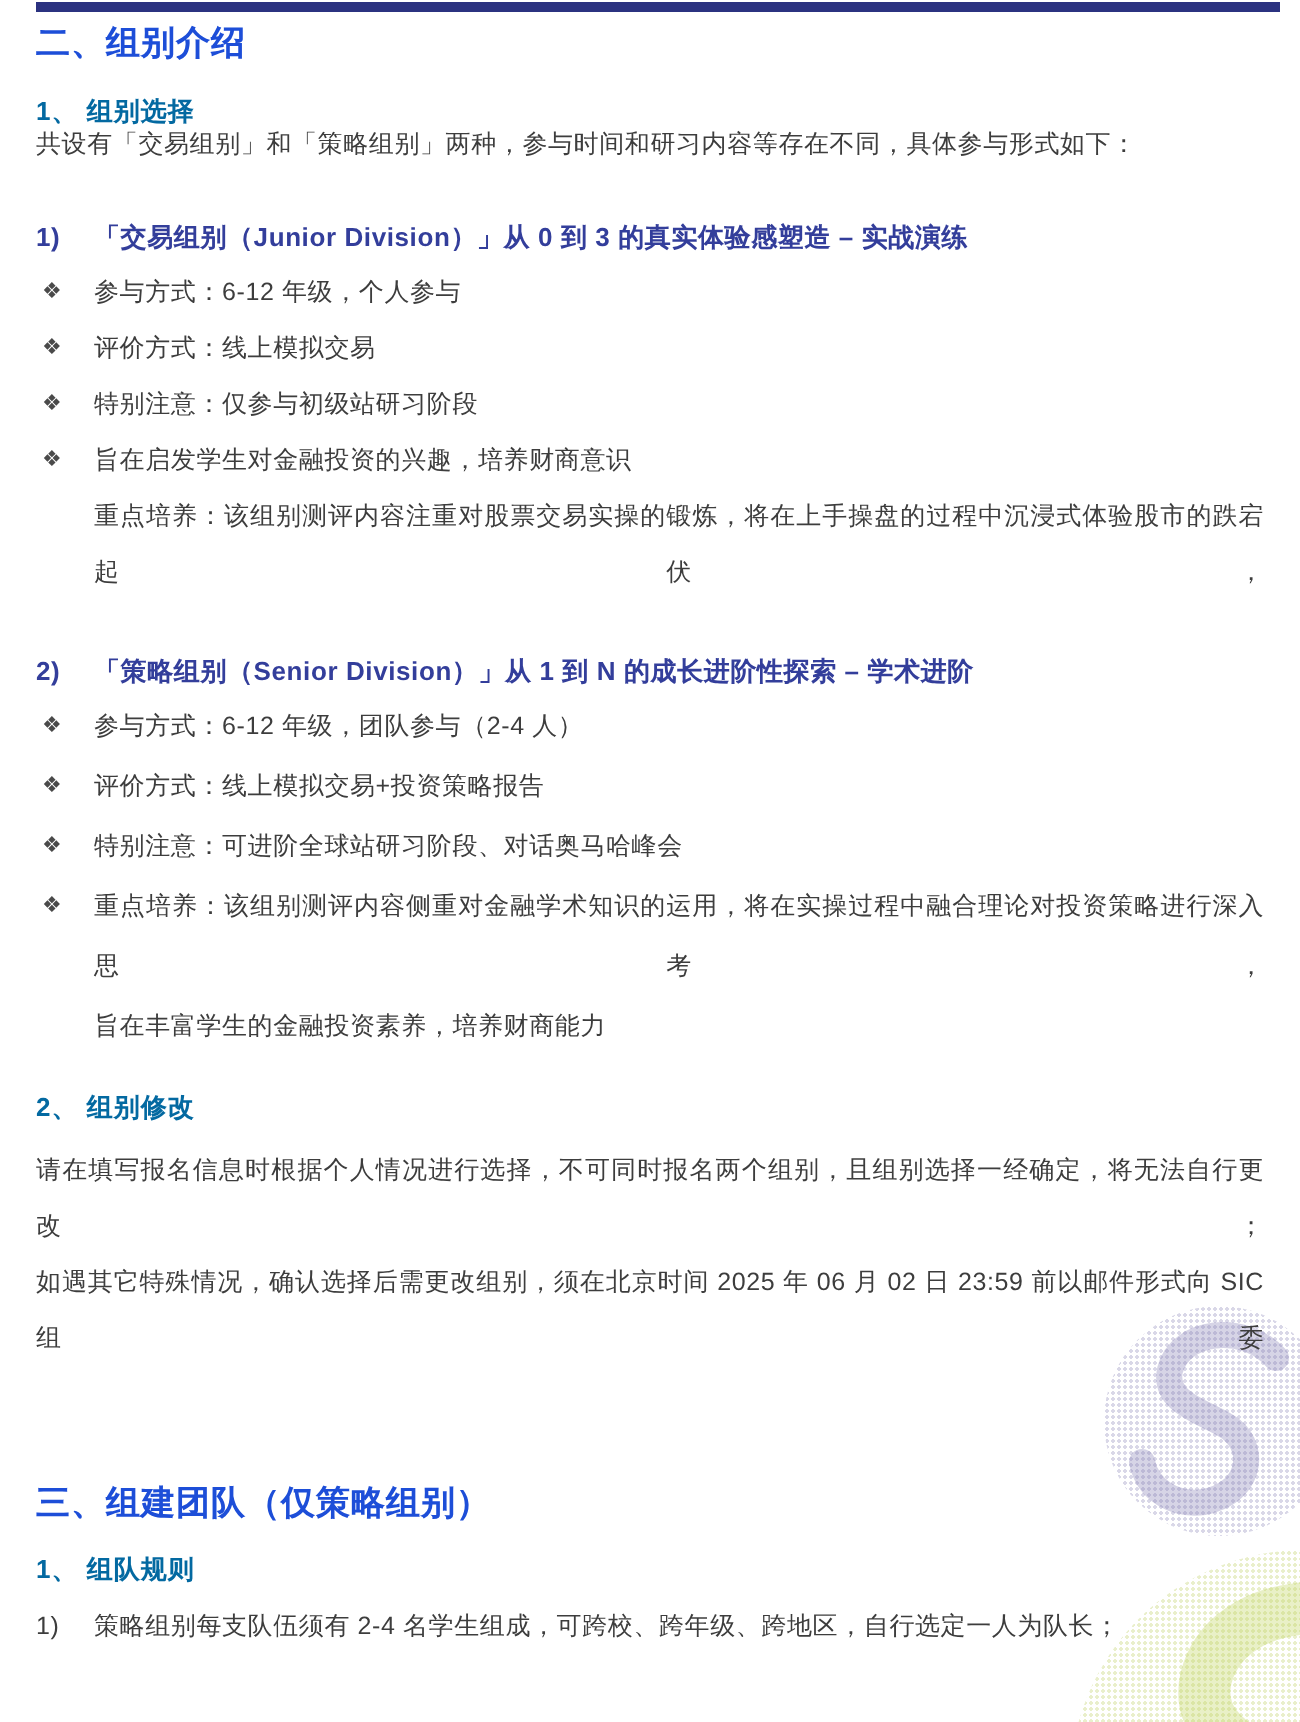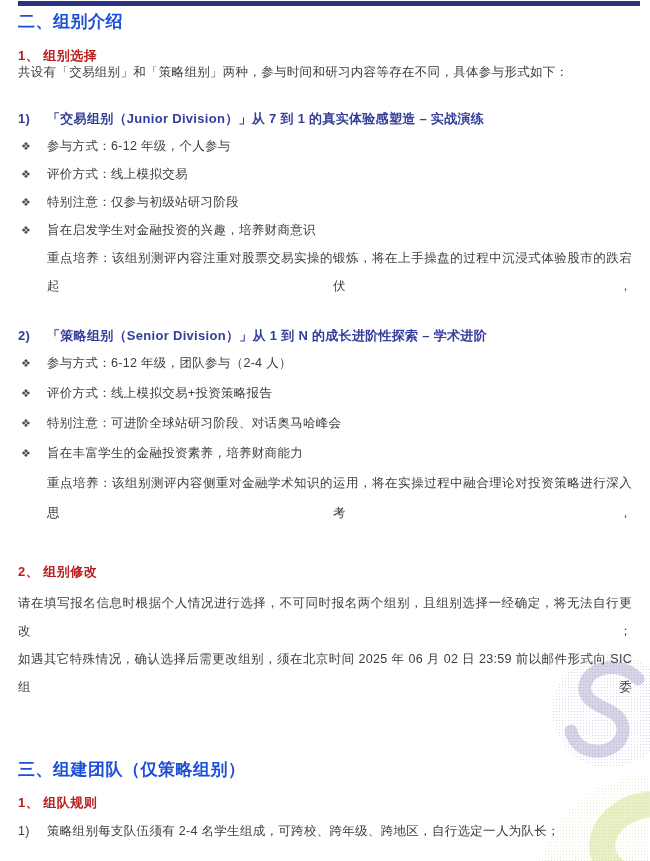--- a/index.html
+++ b/index.html
@@ -18,24 +18,24 @@
 
   .h1 {
     margin-top:6px;
     font-size:17px; line-height:20px; font-weight:bold;
     color:#1d4ed8; letter-spacing:0.5px;
   }
   .h1.second { margin-top:59px; }
 
   .h2 {
     font-size:13px; line-height:16px; font-weight:bold;
-    color:#b91c1c; letter-spacing:0.5px;
+    color:#0369a1; letter-spacing:0.5px;
   }
   .h2.a { margin-top:16px; }
-  .h2.b { margin-top:36px; }
+  .h2.b { margin-top:18px; }
   .h2.c { margin-top:15px; }
 
   .intro { font-size:12.5px; line-height:16px; letter-spacing:0.3px; }
 
   .div-heading { display:flex; font-weight:bold; color:#333e9b; font-size:13px; line-height:16px; letter-spacing:0.3px; }
   .div-heading.first  { margin-top:31px; }
   .div-heading.second { margin-top:28px; }
   .div-heading .num { flex:0 0 29px; }
   .div-heading .txt { flex:1; }
 
@@ -90,21 +90,21 @@
   <div class="top-rule"></div>
 
   <div class="h1">二、组别介绍</div>
 
   <div class="h2 a">1、 组别选择</div>
 
   <div class="intro">共设有「交易组别」和「策略组别」两种，参与时间和研习内容等存在不同，具体参与形式如下：</div>
 
   <div class="div-heading first">
     <span class="num">1)</span>
-    <span class="txt">「交易组别（Junior Division）」从 7 到 1 的真实体验感塑造 – 实战演练</span>
+    <span class="txt">「交易组别（Junior Division）」从 0 到 3 的真实体验感塑造 – 实战演练</span>
   </div>
   <div class="bullets b1">
     <div class="bullet">
       <span class="marker">❖</span>
       <div class="lines">
           <div class="line">参与方式：6-12 年级，个人参与</div>
         </div>
     </div>
     <div class="bullet">
       <span class="marker">❖</span>
@@ -146,22 +146,22 @@
     </div>
     <div class="bullet">
       <span class="marker">❖</span>
       <div class="lines">
           <div class="line">特别注意：可进阶全球站研习阶段、对话奥马哈峰会</div>
         </div>
     </div>
     <div class="bullet">
       <span class="marker">❖</span>
       <div class="lines">
+        <div class="line fill">重点培养：该组别测评内容侧重对金融学术知识的运用，将在实操过程中融合理论对投资策略进行深入思考，</div>
         <div class="line">旨在丰富学生的金融投资素养，培养财商能力</div>
-        <div class="line fill">重点培养：该组别测评内容侧重对金融学术知识的运用，将在实操过程中融合理论对投资策略进行深入思考，</div>
       </div>
     </div>
   </div>
 
   <div class="h2 b">2、 组别修改</div>
   <div class="para">
     <div class="line fill">请在填写报名信息时根据个人情况进行选择，不可同时报名两个组别，且组别选择一经确定，将无法自行更改；</div>
     <div class="line fill">如遇其它特殊情况，确认选择后需更改组别，须在北京时间 2025 年 06 月 02 日 23:59 前以邮件形式向 SIC 组委</div>
   </div>
 

